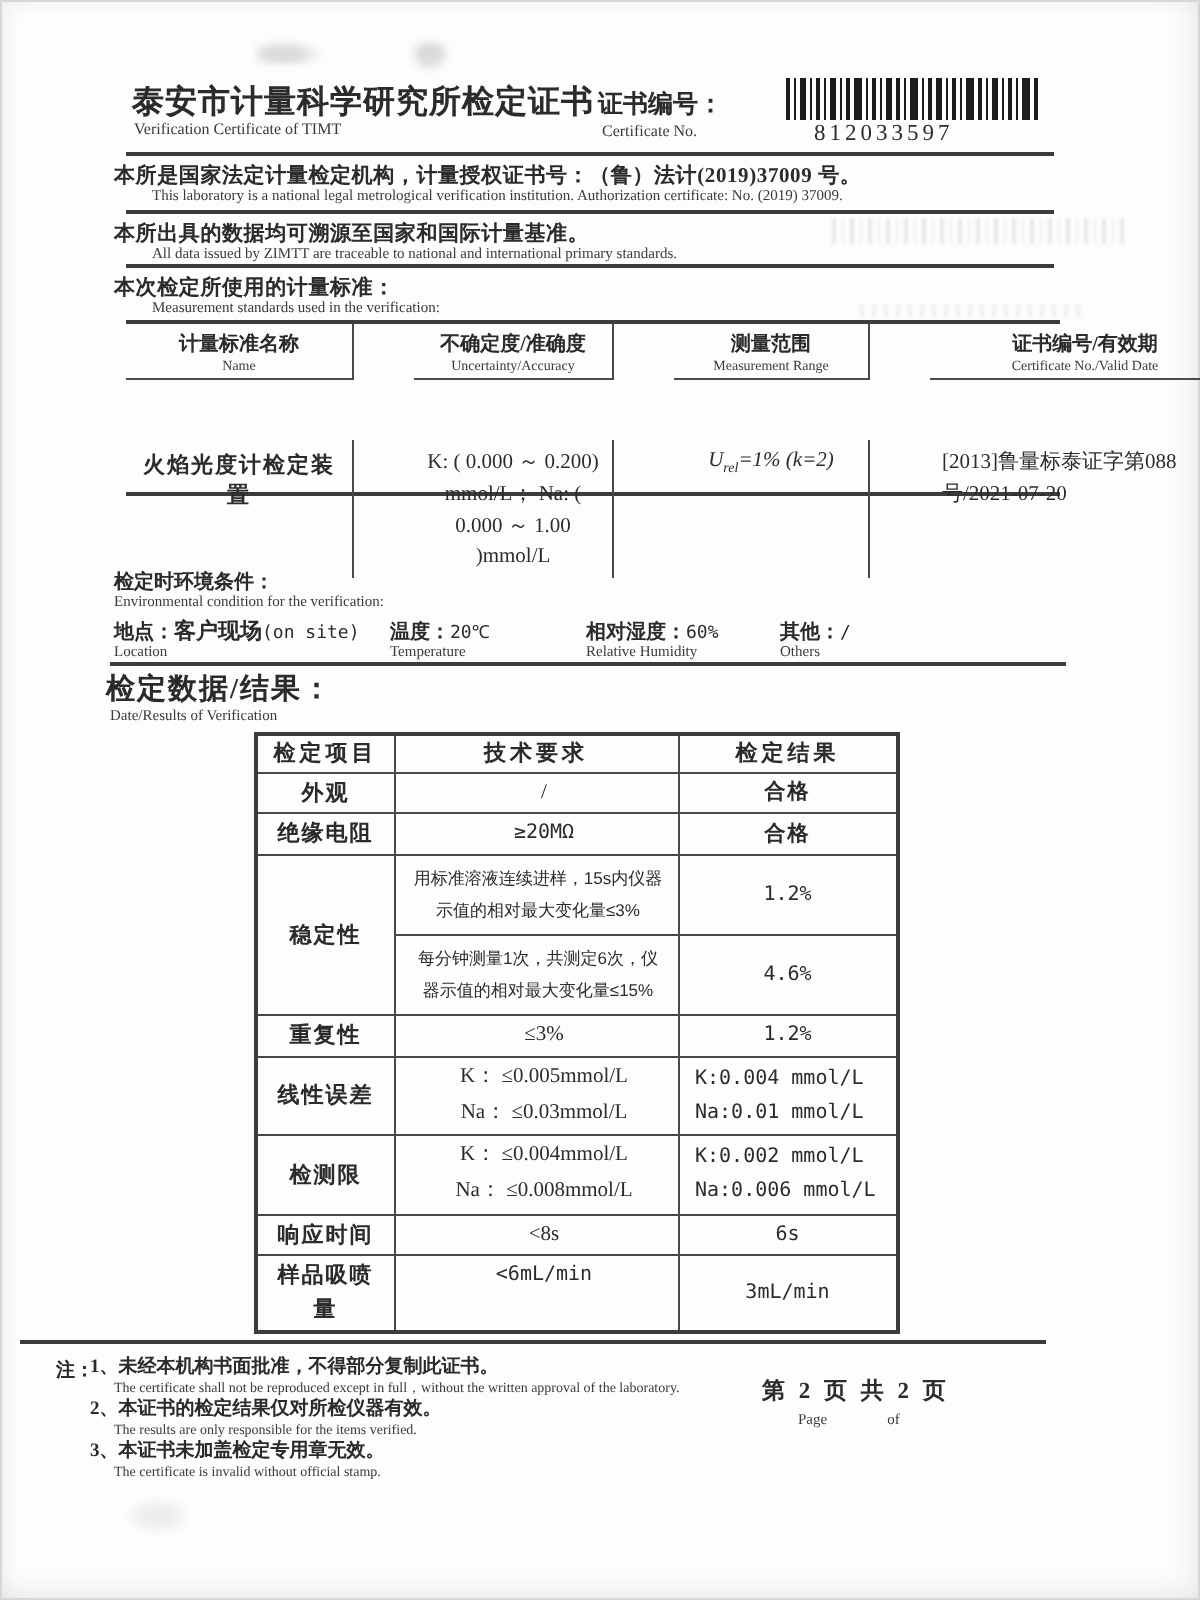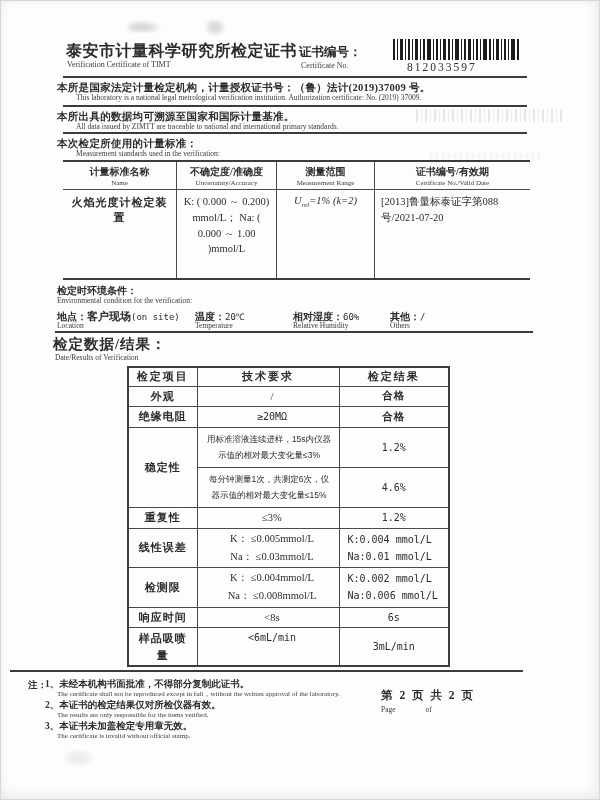--- a/index.html
+++ b/index.html
@@ -35,23 +35,23 @@
   .certno { position:absolute; left:407px; top:61px; width:100px; font-size:11.5px; letter-spacing:2px; }
 
   
   .stmt-cn { position:absolute; font-size:10.5px; font-weight:600; letter-spacing:.3px; }
   .stmt-en { position:absolute; font-size:7.5px; color:#3a3a3a;margin-left:19px; }
   .s1cn { left:57px; top:81px; } .s1en { left:57px; top:93px; }
   .s2cn { left:57px; top:110px; } .s2en { left:57px; top:122px; }
   .s3cn { left:57px; top:137px; } .s3en { left:57px; top:149px; }
 
   
-  .stdtable { position:absolute; left:63px; top:160px; width:467px; height:120px;
+  .stdtable { position:absolute; left:63px; top:160px; width:467px; height:88px;
               border-top:2px solid #3c3c3c; border-bottom:2px solid #3c3c3c;
-              display:grid; grid-template-columns:114px 100px 98px 155px; grid-template-rows:28px 1fr; }
+              display:grid; grid-template-columns:114px 100px 98px 155px; grid-template-rows:28px 1fr;gap:30px; }
   .stdtable .cell { padding:2px 4px; }
   .stdtable .vb { border-right:1px solid #4a4a4a; }
   .stdtable .hc { border-bottom:1px solid #4a4a4a; text-align:center; }
   .stdtable .hc .cn { font-size:10px; font-weight:600; margin-top:1px; }
   .stdtable .hc .en { font-size:7px; color:#3a3a3a; }
   .std-name { text-align:center; font-size:11px; font-weight:600; letter-spacing:1px; padding-top:5px !important; }
   .std-range { text-align:center; font-size:10.5px; padding-top:4px !important; line-height:1.5; }
   .std-unc { text-align:center; font-style:italic; font-size:10.5px; padding-top:5px !important; }
   .std-unc sub { font-size:7px; }
   .std-cert { font-size:10.5px; padding:4px 2px 0 6px !important; line-height:1.5; }
@@ -88,21 +88,21 @@
   
   .notes { position:absolute; left:28px; top:679px; }
   .note-prefix { position:absolute; left:0; top:0; font-size:9.5px; font-weight:600; }
   .note-list { margin-left:17px; }
   .note-cn { font-size:9.5px; font-weight:600; line-height:11px; }
   .note-en { font-size:7px; color:#3a3a3a; margin:0 0 1px 12px; line-height:9px; }
 
   
   .pagination { position:absolute; left:381px; top:688px; }
   .pag-cn { font-size:11.5px; font-weight:700; letter-spacing:2px; }
-  .pag-sub { font-size:7.5px; color:#3a3a3a; margin-top:2px; }
+  .pag-sub { font-size:7.5px; color:#3a3a3a; margin-top:2px;margin-left:18px; }
   .pag-of { margin-left:30px; }
 </style>
 </head>
 <body>
 
 <div class="page">
 
   <div class="smudge sm1"></div>
   <div class="smudge sm2"></div>
   <div class="ghost1"></div>

